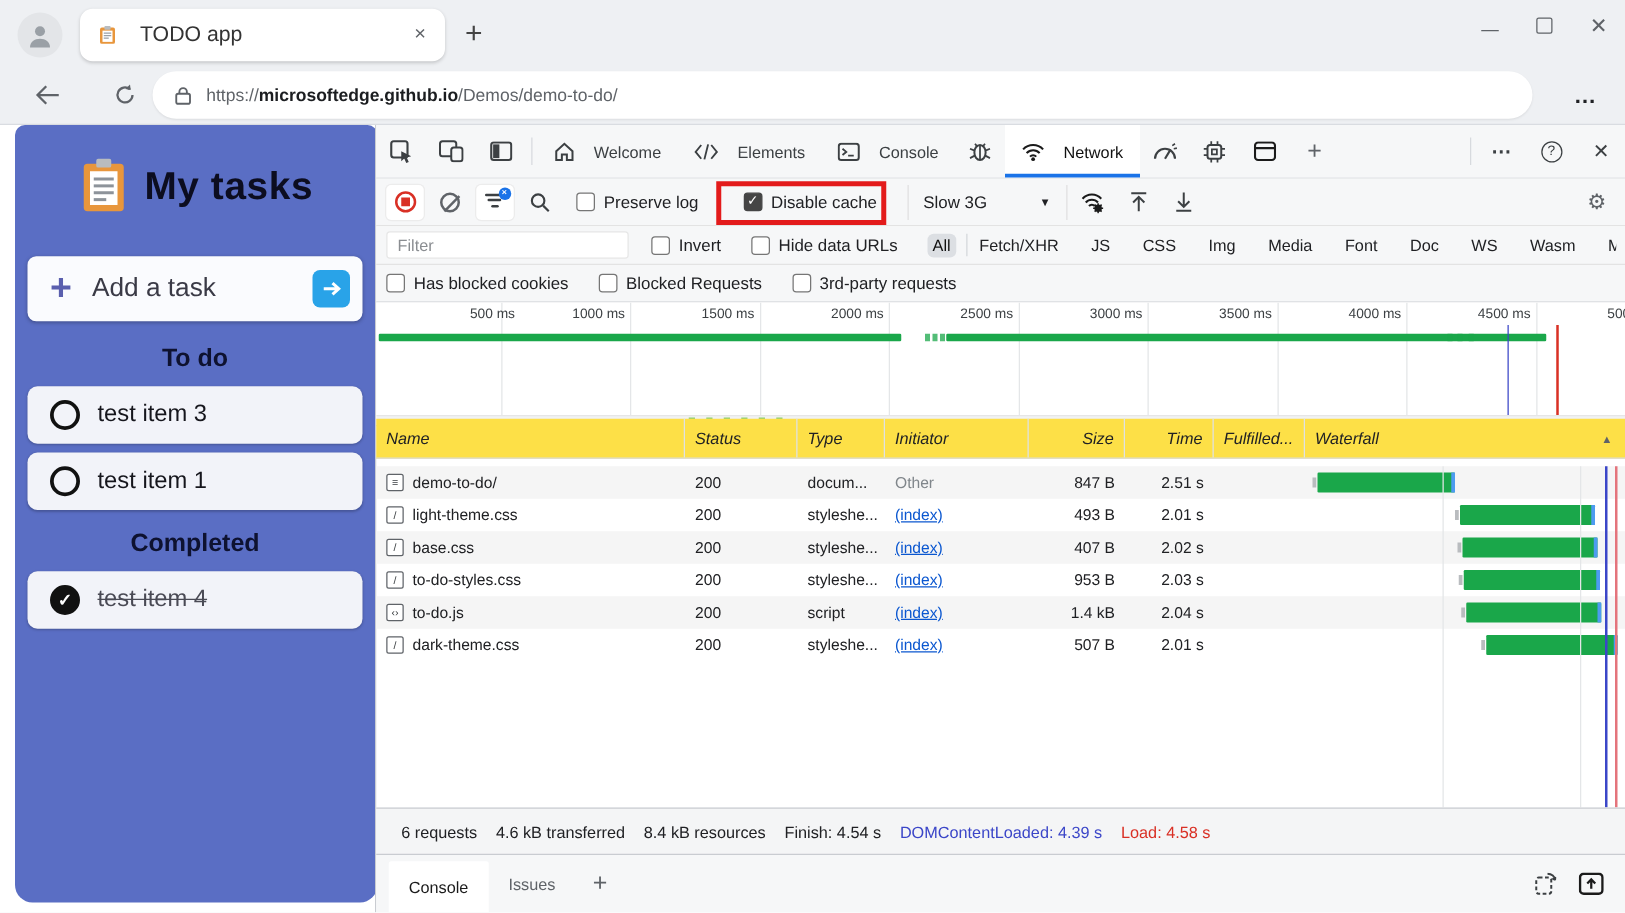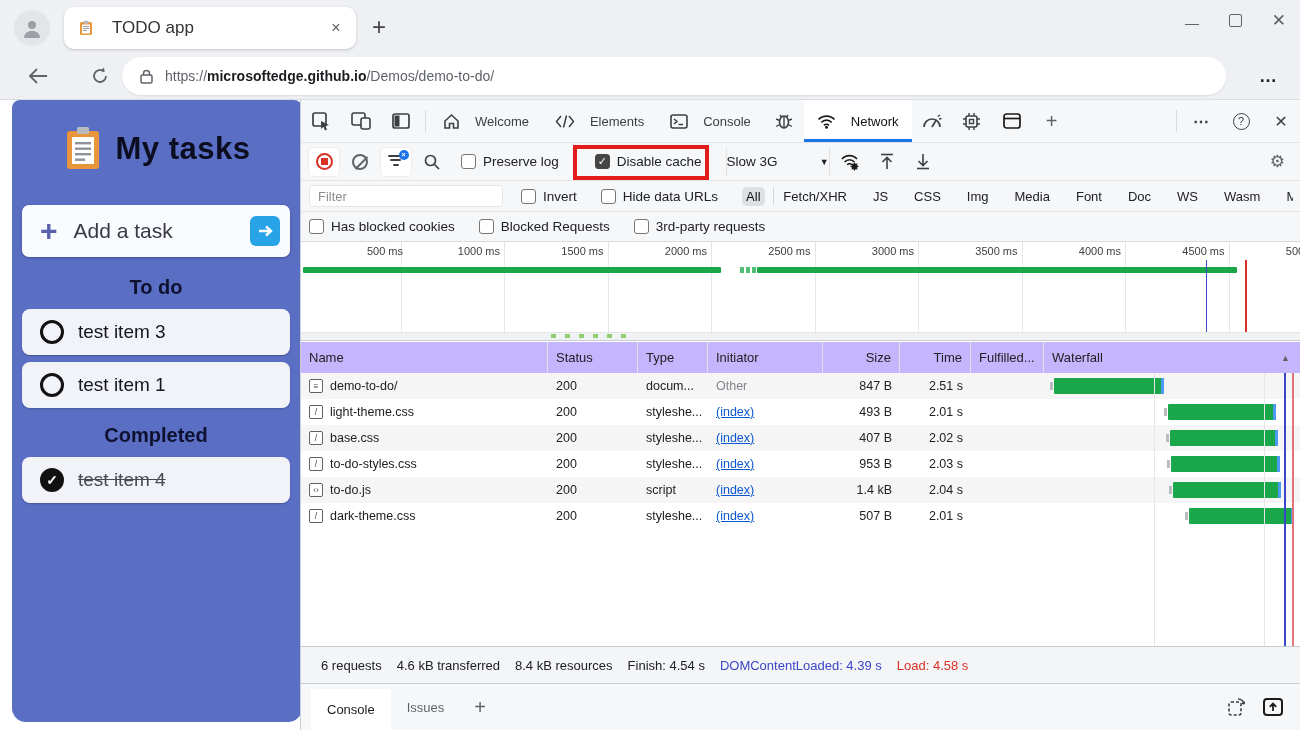--- a/index.html
+++ b/index.html
@@ -61,21 +61,21 @@
   .clear-circ::after { content:""; position:absolute; left:-1px; top:6px; width:17px; border-top:2px solid #5f6368; transform:rotate(-45deg); }
   .funnel { position:relative; width:17px; height:14px; }
   .funnel i { display:block; height:2.2px; background:#3c4043; margin-bottom:2.6px; border-radius:1px; }
   .funnel i:nth-child(1){width:16px;} .funnel i:nth-child(2){width:11px;margin-left:2px;} .funnel i:nth-child(3){width:6px;margin-left:5px;}
   .funnel .badge { position:absolute; right:-4px; top:-5px; width:10px; height:10px; background:#1a73e8; border-radius:50%; color:#fff; font-size:7px; line-height:10px; text-align:center; font-weight:700; }
   .cb { width:15px; height:15px; border:1.5px solid #767676; border-radius:3px; background:#fff; flex:0 0 auto; }
   .cb.checked { background:#454545; border-color:#454545; color:#fff; font-size:11px; line-height:13px; text-align:center; }
   .cb.checked::after { content:"✓"; }
   .tb-label { font-size:13.5px; color:#202124; margin:0 10px 0 7px; white-space:nowrap; }
   .annotation { position:absolute; left:272px; top:2px; width:136px; height:35px; border:4px solid var(--annotation-red,#e31b1b); pointer-events:none; }
-  .throttle { display:flex; align-items:center; gap:42px; padding:0 0; border-left:1px solid #e0e0e0; border-right:1px solid #e0e0e0; height:28px; font-size:13.5px; color:#202124; }
+  .throttle { display:flex; align-items:center; gap:42px; padding:0 12px; border-left:1px solid #e0e0e0; border-right:1px solid #e0e0e0; height:28px; font-size:13.5px; color:#202124; }
   .throttle .arr { font-size:9px; color:#202124; }
   .gear { margin-left:auto; font-size:17px; color:#5f6368; margin-right:8px; }
 
   .dt-filterrow { position:absolute; left:0; top:81px; width:1000px; height:31px; background:#f6f7f8; border-bottom:1px solid #e3e3e3; display:flex; align-items:center; padding:0 8px; }
   .filter-input { width:200px; height:22px; border:1px solid #e6e6e6; background:#fff; border-radius:3px; font-size:13px; padding:0 8px; color:#202124; outline:none; margin-right:18px; font-family:"Liberation Sans",sans-serif; }
   .filter-input::placeholder { color:#8a8d91; }
   .chk-group { display:flex; align-items:center; margin-right:14px; }
   .all-pill { background:#dcdfe3; border-radius:5px; padding:2px 4px; font-size:13px; color:#111; margin-right:8px; }
   .chip-divider { width:1px; height:18px; background:#d4d7da; margin-right:10px; }
   .chips { display:flex; gap:26px; font-size:13px; color:#202124; white-space:nowrap; overflow:hidden; }
@@ -85,21 +85,21 @@
   .overview { position:absolute; left:0; top:142px; width:1000px; height:99px; background:#fff; border-bottom:1px solid #c9ccd1; overflow:hidden; }
   .ov-grid { position:absolute; top:0; bottom:8px; width:1px; background:#e4e6e8; }
   .ov-label { position:absolute; top:3px; width:70px; text-align:right; font-size:11px; color:#3c4043; }
   .ov-bar { position:absolute; top:25px; height:6px; background:var(--waterfall-green,#1aa74a); border-radius:1px; }
   .ov-dash { position:absolute; top:25px; height:6px; width:4px; background:var(--waterfall-green,#1aa74a); opacity:.75; }
   .ov-line { position:absolute; top:18px; bottom:8px; width:1.5px; }
   .ov-strip { position:absolute; left:0; right:0; bottom:0; height:8px; background:#f1f2f3; border-top:1px solid #e6e6e6; }
   .ov-mini { position:absolute; bottom:2px; height:4px; width:5px; background:#8fce6f; }
 
   .tbl-grid { display:grid; grid-template-columns:247px 90px 70px 115px 77px 71px 73px 1fr; }
-  .tbl-head { position:absolute; left:0; top:242px; width:1000px; height:32px; background:#c4b5fd; border-bottom:1px solid #d9dbde; }
+  .tbl-head { position:absolute; left:0; top:235px; width:1000px; height:32px; background:#fde047; border-bottom:1px solid #d9dbde;font-style:italic; }
   .th { display:flex; align-items:center; padding:0 8px; font-size:13px; color:#202124; border-right:1px solid #dfe1e4; position:relative; }
   .th.right { justify-content:flex-end; }
   .sort-tri { position:absolute; right:10px; font-size:9px; color:#5f6368; }
   .tbl-rows { position:absolute; left:0; top:273px; width:1000px; }
   .trow { height:26px; }
   .trow.odd { background:#f5f5f5; }
   .td { display:flex; align-items:center; padding:0 8px; font-size:12.5px; color:#202124; overflow:hidden; white-space:nowrap; }
   .td.right { justify-content:flex-end;text-align:center; }
   .td .muted { color:#80868b; }
   .td a.idx { color:var(--link-blue,#0b57d0); text-decoration:underline; }
@@ -404,21 +404,21 @@
         <span class="tb-label">Blocked Requests</span>
       </div>
       <div class="chk-group">
         <span class="cb"></span>
         <span class="tb-label">3rd-party requests</span>
       </div>
     </div>
 
     <div class="overview">
         <div class="ov-grid" style="left: 99.5px;"></div>
-        <div class="ov-label" style="left: 32px;">500 ms</div>
+        <div class="ov-label" style="left: 41px;">500 ms</div>
         <div class="ov-grid" style="left: 203px;"></div>
         <div class="ov-label" style="left: 129px;">1000 ms</div>
         <div class="ov-grid" style="left: 306.5px;"></div>
         <div class="ov-label" style="left: 232.5px;">1500 ms</div>
         <div class="ov-grid" style="left: 410px;"></div>
         <div class="ov-label" style="left: 336px;">2000 ms</div>
         <div class="ov-grid" style="left: 513.5px;"></div>
         <div class="ov-label" style="left: 439.5px;">2500 ms</div>
         <div class="ov-grid" style="left: 617px;"></div>
         <div class="ov-label" style="left: 543px;">3000 ms</div>

